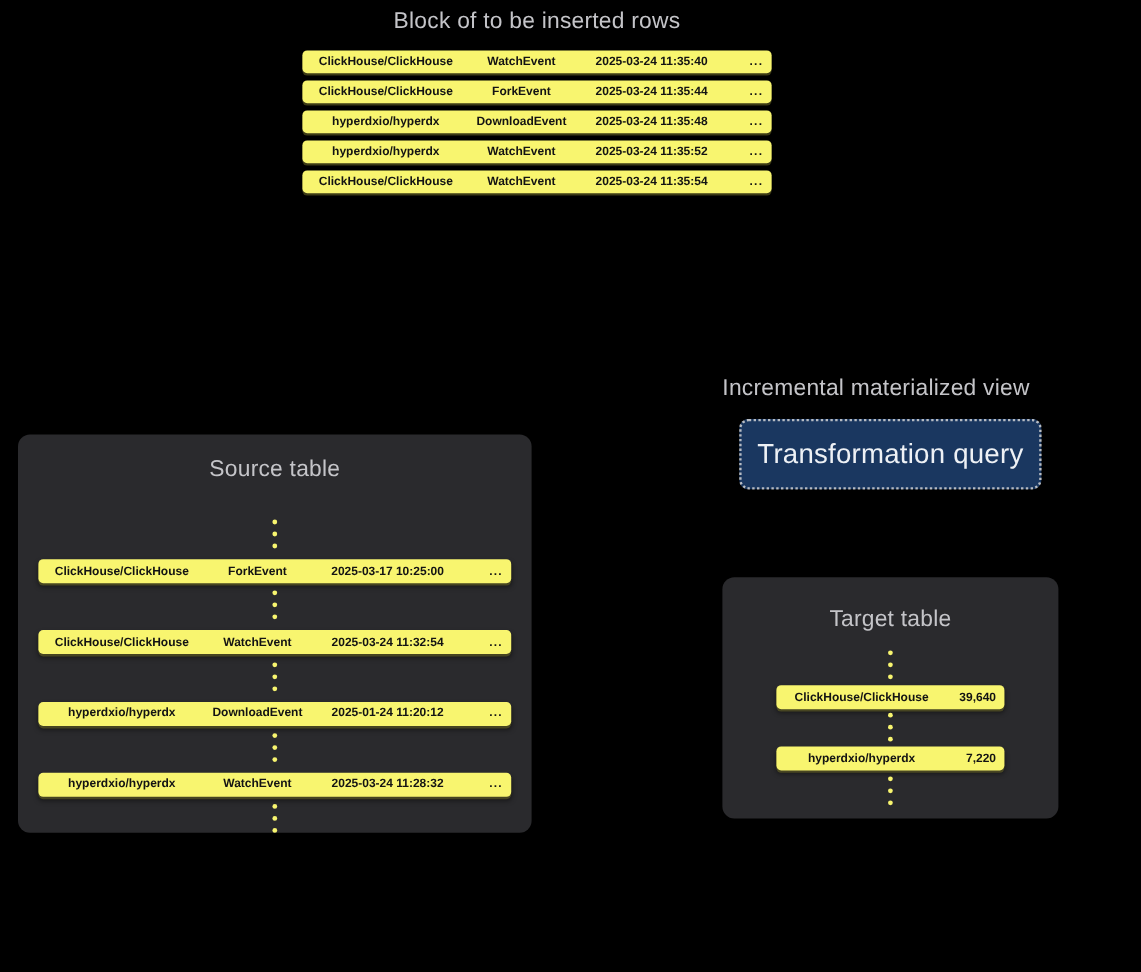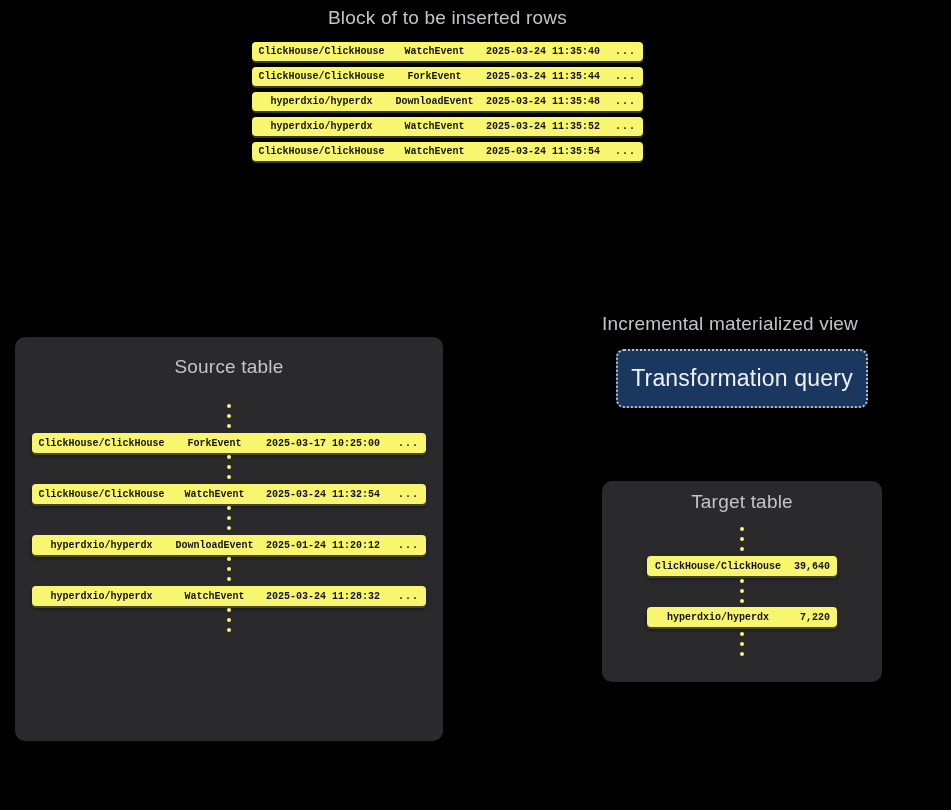--- a/index.html
+++ b/index.html
@@ -31,21 +31,21 @@
     line-height:31px;
     letter-spacing:.2px;
   }
 
   
   .yrow{
     background:var(--yellow);
     border-radius:4px;
     display:flex;
     align-items:center;
-    font-family:Liberation Mono, monospace;
+    font-family:Liberation Sans, sans-serif;
     font-weight:700;
     font-size:10px;
     color:var(--row_text);
     box-shadow:0 2px 0 rgba(110,105,40,.55), 0 3px 4px rgba(0,0,0,.45);
     white-space:nowrap;
   }
   .yrow .cell-repo{width:133px;margin-left:3px;text-align:center;}
   .yrow .cell-event{width:93px;text-align:center;}
   .yrow .cell-ts{width:124px;text-align:center;}
   .yrow .cell-more{flex:1;text-align:right;padding-right:7px;letter-spacing:1px;}
@@ -57,25 +57,25 @@
 
   
   .panel{
     position:absolute;
     background:var(--panel);
     border-radius:10px;
     display:flex;
     flex-direction:column;
     align-items:center;
   }
-  .source-panel{left:15px;top:337px;width:428px;height:404px;}
+  .source-panel{left:15px;top:362px;width:428px;height:332px;justify-content:space-between;}
   .target-panel{left:602px;top:481px;width:280px;height:201px;}
   .panel .big-title{line-height:30px;}
   .source-panel .big-title{margin-top:15px;}
-  .target-panel .big-title{margin-top:6px;}
+  .target-panel .big-title{margin-top:21px;}
 
   .source-panel .yrow{width:394px;height:20px;margin-top:5px;}
   .source-panel .vdots{margin-top:2px;}
   .source-panel .vdots.first{margin-top:22px;}
 
   
   .vdots{display:flex;flex-direction:column;align-items:center;}
   .vdots i{display:block;width:4px;height:4px;border-radius:50%;background:var(--yellow);}
   .vdots i + i{margin-top:6px;}
 

